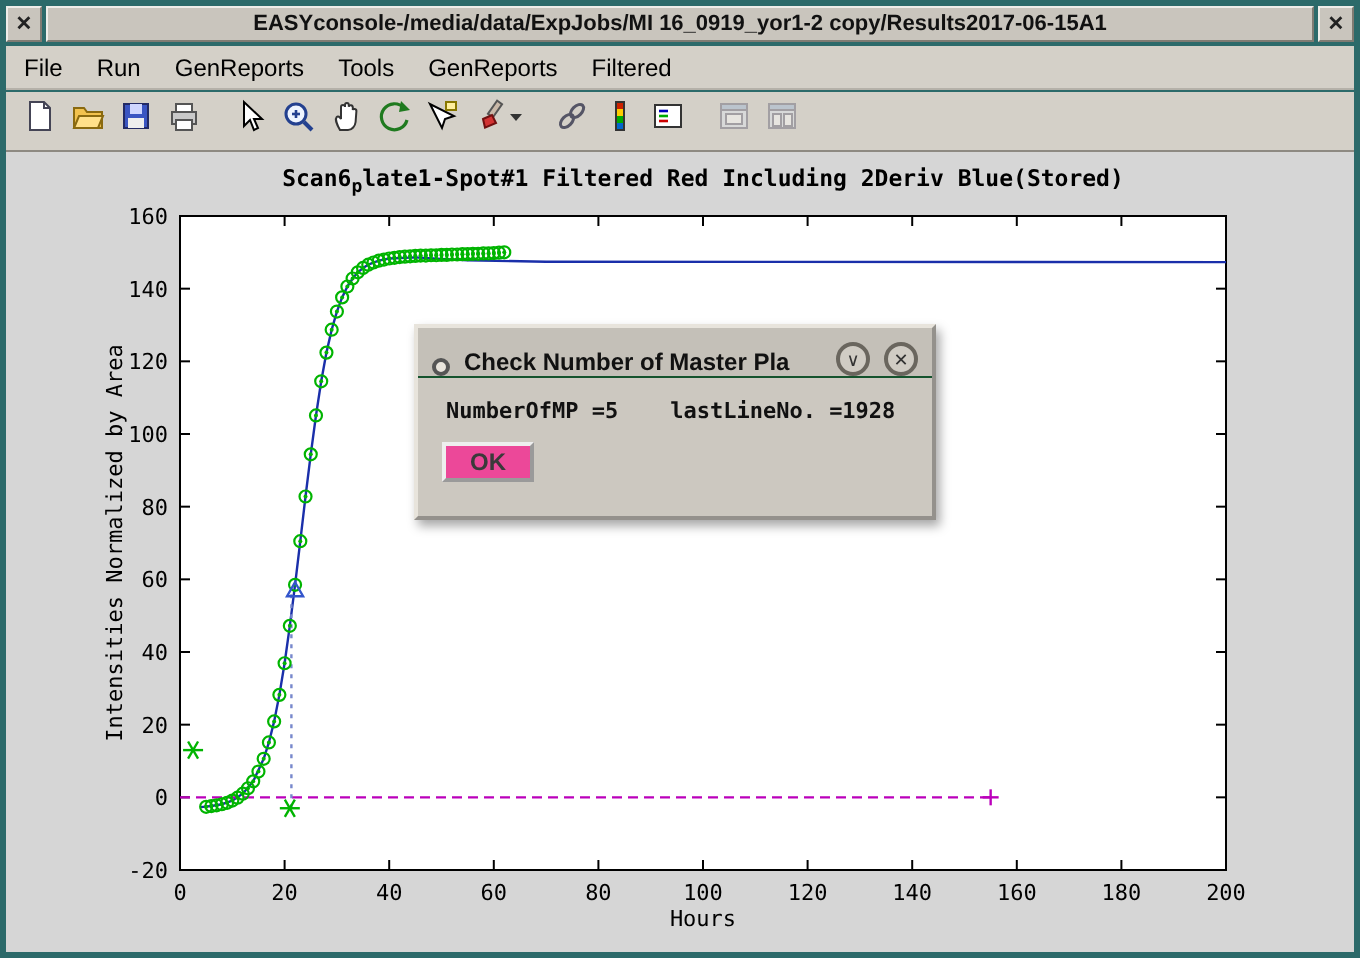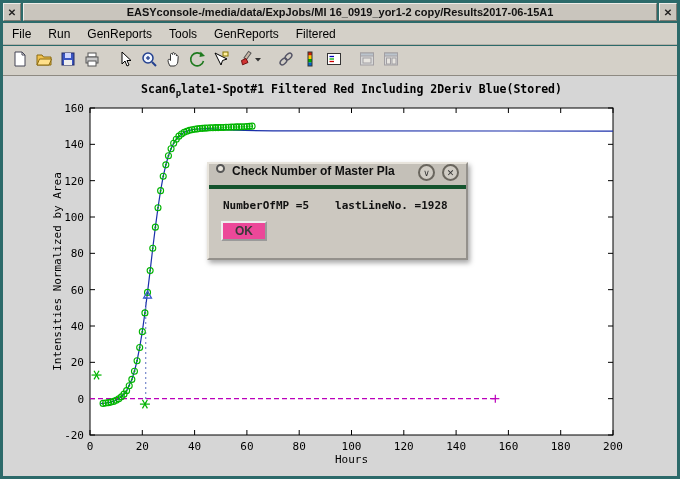--- a/index.html
+++ b/index.html
@@ -21,22 +21,22 @@
         align-items:center;padding:0 5px;border-bottom:1px solid #8e8a82;}
   .tool{width:24px;height:24px;display:flex;align-items:center;justify-content:center;cursor:pointer;}
   .tool.disabled{opacity:.45;cursor:default;}
   .tsep{width:9px;height:22px;}
 
   .figure{position:absolute;top:76px;left:3px;right:3px;bottom:3px;background:#d6d6d6;}
   .figure svg{display:block;}
 
   .dialog{position:absolute;left:207px;top:162px;width:261px;height:98px;background:#ccc8c0;
         border:2px outset #e8e4dc;box-shadow:2px 3px 5px rgba(0,0,0,.35);}
-  .dlg-title{height:25px;background:#c4c0b8;display:flex;align-items:flex-start;padding:0 7px;gap:7px;
-        border-bottom:4px solid #14532d;cursor:move;}
+  .dlg-title{height:25px;background:#c4c0b8;display:flex;align-items:flex-end;padding:0 7px;gap:7px;
+        border-bottom:1px solid #14532d;cursor:move;}
   .dlg-ico{width:9px;height:9px;border-radius:50%;border:2px solid #555;background:#e8e4dc;flex:none;}
   .dlg-text{flex:1;font-size:12px;font-weight:bold;color:#111;white-space:nowrap;overflow:hidden;}
   .dlg-rb{width:17px;height:17px;border-radius:50%;border:2px solid #6a665e;background:#d0ccc4;flex:none;
         display:flex;align-items:center;justify-content:center;font-size:9px;color:#333;cursor:pointer;}
   .dlg-body{display:flex;flex-direction:column;align-items:flex-start;padding:10px 12px 6px;}
   .dlg-fields{width:100%;display:flex;gap:26px;font-family:"DejaVu Sans Mono",monospace;font-size:11px;
         font-weight:bold;color:#111;padding-left:2px;white-space:nowrap;}
   .dlg-ok{margin-top:9px;width:46px;height:20px;background:#ec4899;border:2px outset #eee;font-size:12px;
         font-weight:bold;color:#3a3a3a;font-family:"Liberation Sans",sans-serif;cursor:pointer;}
 </style>

